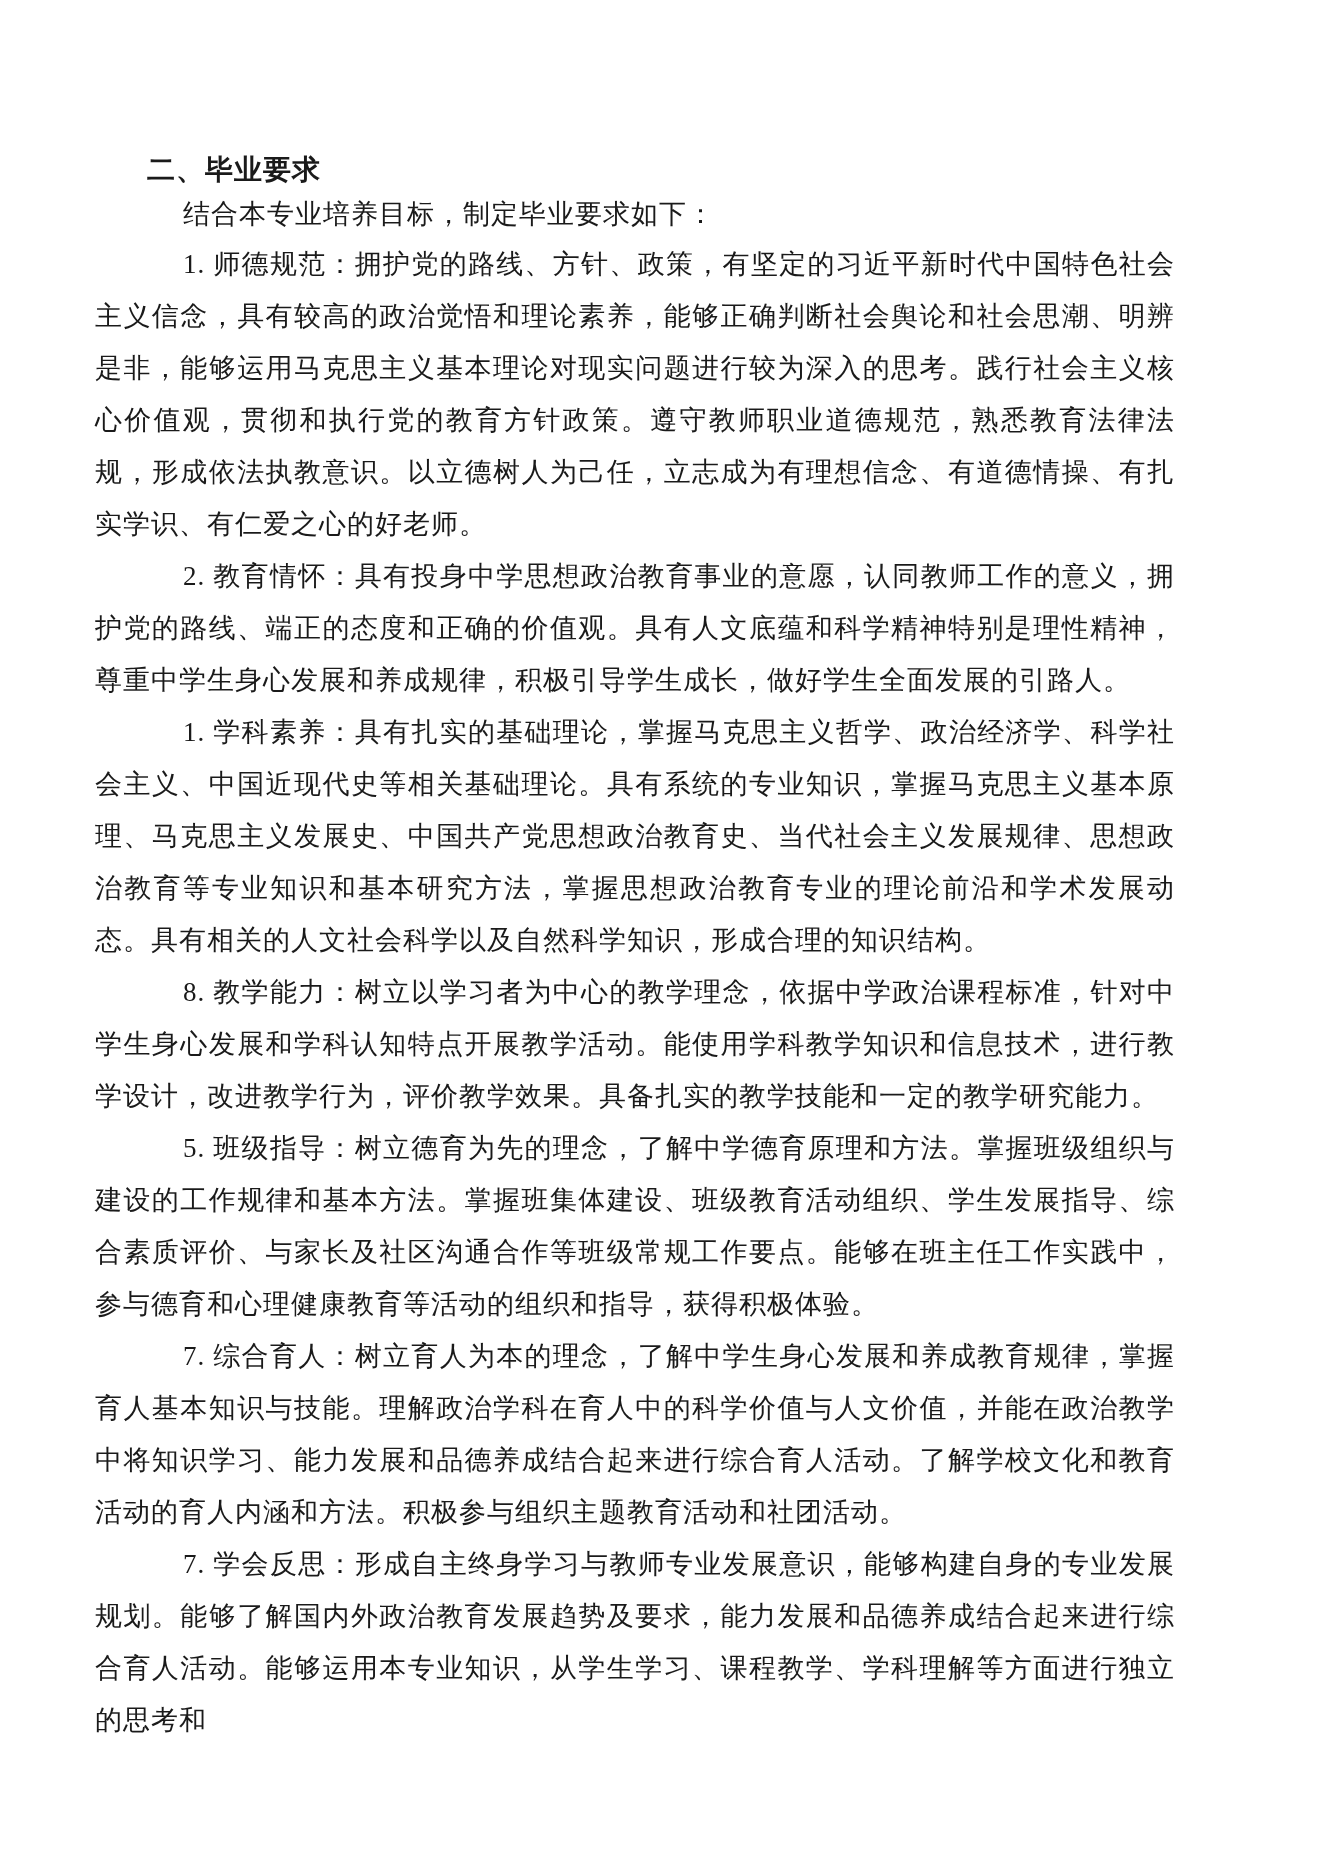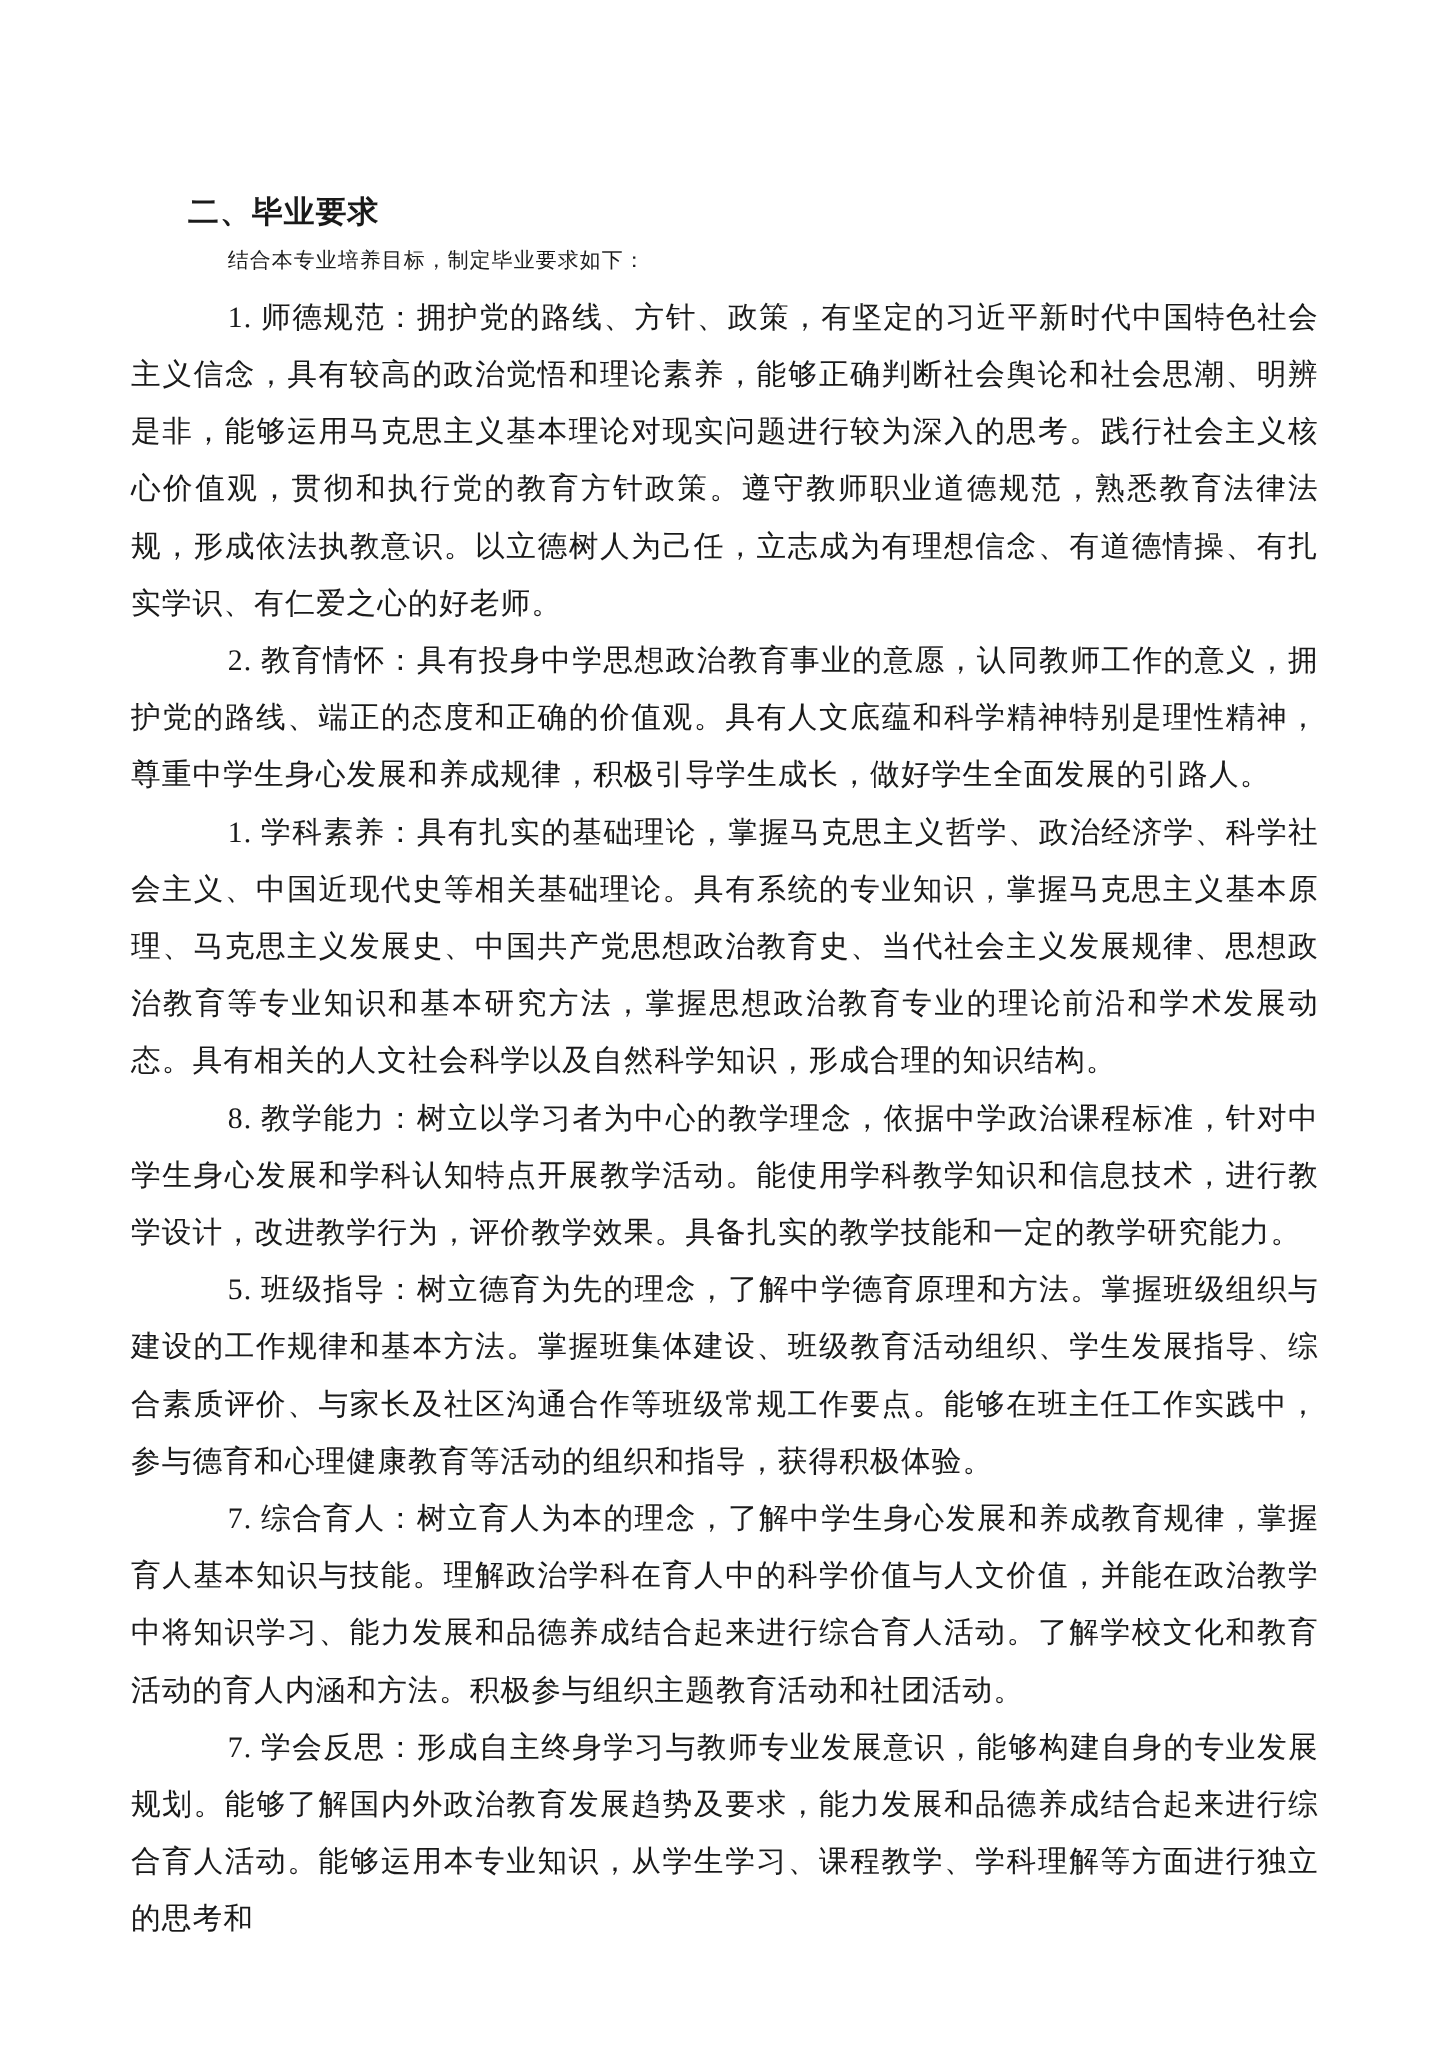--- a/index.html
+++ b/index.html
@@ -10,36 +10,35 @@
   body {
     width: 1317px;
     height: 1866px;
     position: relative;
     font-family: "Liberation Serif", "DejaVu Serif", serif;
     color: #1a1a1a;
     overflow: hidden;
   }
   .page {
     position: absolute;
-    left: 119px;
+    left: 95px;
     top: 150px;
     width: 1080px;
-    margin-top: 24px;
   }
   .heading {
     margin: 0;
     font-size: 28px;
     font-weight: bold;
     line-height: 40px;
     text-indent: 52px;
     letter-spacing: 1px;
   }
   .intro {
     margin: 0;
-    font-size: 19px;
+    font-size: 27px;
     line-height: 48px;
     text-indent: 88px;
     letter-spacing: 1px;
   }
   .req {
     margin: 0;
     font-size: 27px;
     line-height: 52px;
     text-indent: 88px;
     text-align: justify;

